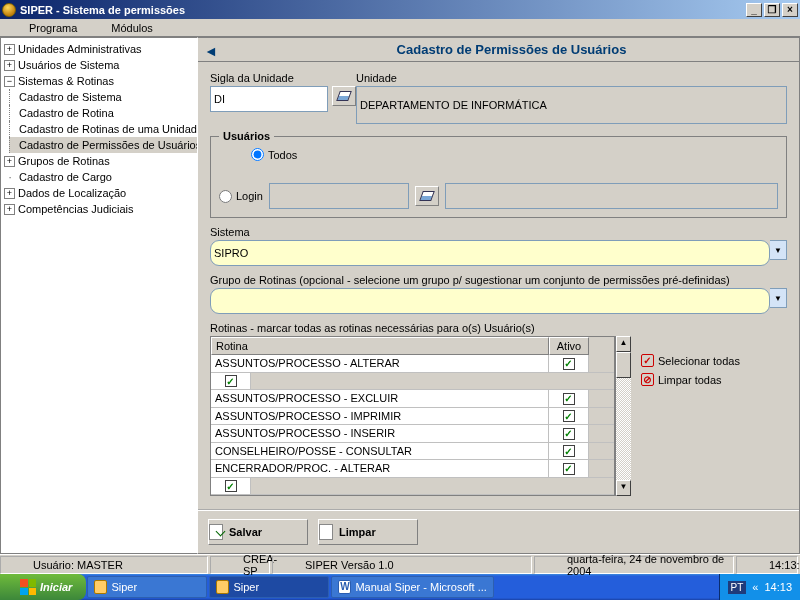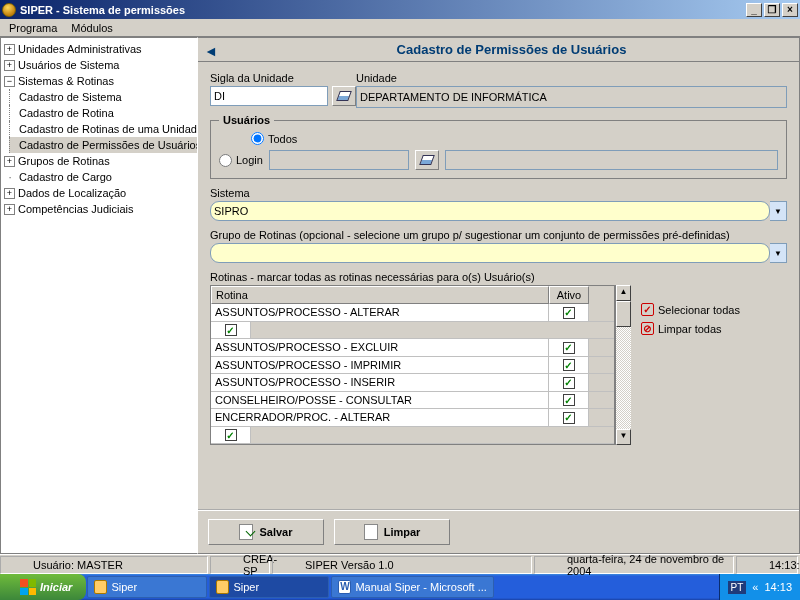--- a/index.html
+++ b/index.html
@@ -6,41 +6,41 @@
   body { background: #d4d0c8; width: 800px; height: 600px; overflow: hidden; }
 
   
   .titlebar { height: 19px; background: linear-gradient(to right, #0a246a, #a6caf0); color: #fff; display: flex; align-items: center; padding: 0 2px; }
   .titlebar .icon { width: 14px; height: 14px; background: radial-gradient(circle at 40% 30%, #ffd95a, #c1800d 70%); border-radius: 50%; margin-right: 4px; border:1px solid #816500;}
   .titlebar .title { flex: 1; font-weight: bold; }
   .titlebar .btn { width: 16px; height: 14px; background: #d4d0c8; border: 1px solid #fff; border-right-color:#404040; border-bottom-color:#404040; margin-left: 2px; text-align: center; line-height: 11px; color:#000; font-weight:bold; font-size:10px;}
 
   
   .menubar { height: 18px; background: #d4d0c8; border-bottom: 1px solid #808080; display: flex; align-items: center; padding-left: 2px; }
-  .menubar .item { padding: 2px 7px; }
+  .menubar .item { padding: 2px 7px; margin-left: 20px; }
 
   
   .main { display: flex; height: 517px; }
   .tree { width: 198px; background: #fff; border: 1px solid #808080; border-right-color:#fff; overflow: hidden; padding-top:3px;}
   .trow { display: flex; align-items: center; height: 16px; white-space: nowrap; }
   .tw { display:inline-block; width:18px; text-align:center; color:#666;}
   .tglyph { width:11px; height:11px; border:1px solid #808080; display:inline-flex; align-items:center; justify-content:center; font-size:9px; line-height:9px; background:#fff; margin:0 3px;}
   .dots { border-left:1px dotted #808080; margin-left:8px; padding-left:9px;}
   .sel { background:#d4d0c8;}
 
   .content { flex:1; display:flex; flex-direction:column; border:1px solid #808080; border-left:none;}
   .chead { height:24px; display:flex; align-items:center; border-bottom:1px solid #808080; background:#d4d0c8;}
   .back { width:14px; height:14px; margin:0 6px; font-size:14px; color:#003c74;}
   .ctitle { flex:1; text-align:center; font-weight:bold; color:#003c74; font-size:13px;}
 
   .form { flex:1; padding:10px 12px 0 12px; background:#d4d0c8; overflow:hidden;}
   .row { display:flex; margin-bottom:6px;}
   .col { display:flex; flex-direction:column;}
   label.small { margin-bottom:2px;}
-  input[type=text] { height:20px; border:1px solid #7f9db9; padding:4px 3px; background:#fff;}
+  input[type=text] { height:20px; border:1px solid #7f9db9; padding:12px 3px; background:#fff;}
   input[readonly] { background:#d4d0c8;}
   .iconbtn { width:24px; height:20px; border:1px solid #808080; background:#d4d0c8; display:inline-flex; align-items:center; justify-content:center; border-top-color:#fff; border-left-color:#fff;}
   .eraser { width:12px; height:10px; transform:skewX(-20deg); background:linear-gradient(#fff 50%, #7aa7d7 50%); border:1px solid #335;}
 
   fieldset { border:1px solid #808080; border-top-color:#fff alternate; padding:6px 8px 8px 8px; margin-bottom:8px;}
   fieldset legend { padding:0 4px;font-weight:bold;}
   .radio-row { display:flex; align-items:center; gap:6px;}
   .radio-row .rad { display:flex; align-items:center; gap:4px;}
 
   .combo { display:flex;}
@@ -60,21 +60,21 @@
   .sthumb { height:26px; border:1px solid #fff; border-right-color:#404040; border-bottom-color:#404040; background:#d4d0c8;}
   .strack { flex:1; background:repeating-conic-gradient(#d4d0c8 0 25%, #fff 0 50%) 0/2px 2px;}
 
   .side-actions { padding-top:18px;}
   .sa { display:flex; align-items:center; gap:4px; margin-bottom:6px; cursor:default;}
   .sa .icn { width:13px; height:13px; border:1px solid; border-radius:2px; display:inline-flex; align-items:center; justify-content:center; font-size:10px; font-weight:bold;}
   .sa.sel .icn { border-color:#c00; color:#c00;}
   .sa.clr .icn { border-color:#c00; color:#c00;}
 
   .btnbar { border-top:2px groove #fff; padding:8px 10px; display:flex; gap:10px;}
-  .pbtn { width:116px; height:26px; border:1px solid #808080; border-top-color:#fff; border-left-color:#fff; background:#d4d0c8; display:inline-flex; align-items:center; justify-content:center; gap:6px; font-weight:bold;}
+  .pbtn { width:100px; height:26px; border:1px solid #808080; border-top-color:#fff; border-left-color:#fff; background:#d4d0c8; display:inline-flex; align-items:center; gap:6px; font-weight:bold;}
   .pbtn .pi { width:14px; height:16px; border:1px solid #888; background:#fff; position:relative;}
   .pbtn .pi.save::after { content:""; position:absolute; right:-2px; top:3px; width:6px;height:6px; border:1px solid #060; border-top:none; border-left:none; transform:rotate(45deg);}
   
   
   .status1 { height:20px; border-top:1px solid #fff; background:#d4d0c8; display:flex; align-items:center;}
   .status1 .cell { border:1px solid #808080; border-top-color:#fff alternate; height:18px; padding:0 6px; display:flex; align-items:center; margin-right:2px; border-top:1px solid #808080; border-left:1px solid #808080; border-bottom:1px solid #fff; border-right:1px solid #fff; }
   .status1 .cell { border:1px inset #fff;padding-left:32px;}
   .taskbar { height:26px; background:linear-gradient(#3f8cde,#245edb 8%,#245edb 92%,#1941a5); display:flex; align-items:center; color:#fff;}
   .start { height:26px; background:linear-gradient(#6fbb3b,#3c873a); padding:0 14px 0 20px; display:flex; align-items:center; gap:4px; font-weight:bold; font-style:italic; border-radius:0 8px 8px 0;}
   .start .logo { width:16px;height:16px; display:grid; grid-template:1fr 1fr/1fr 1fr; gap:1px;}
@@ -165,21 +165,21 @@
           </div>
         </div>
         <div class="col" style="flex:1">
           <label class="small">Unidade</label>
           <input type="text" readonly="" style="flex: 1 1 0%;" value="DEPARTAMENTO DE INFORMÁTICA">
         </div>
       </div>
 
       <fieldset>
         <legend>Usuários</legend>
-        <div class="radio-row" style="margin-bottom:5px;padding-left:32px;">
+        <div class="radio-row" style="margin-bottom:22px;padding-left:32px;">
           <span class="rad">
               <input type="radio" checked="" style="">
               <span>Todos</span>
             </span>
         </div>
         <div class="radio-row">
           <span class="rad">
               <input type="radio" style="">
               <span>Login</span>
             </span>

